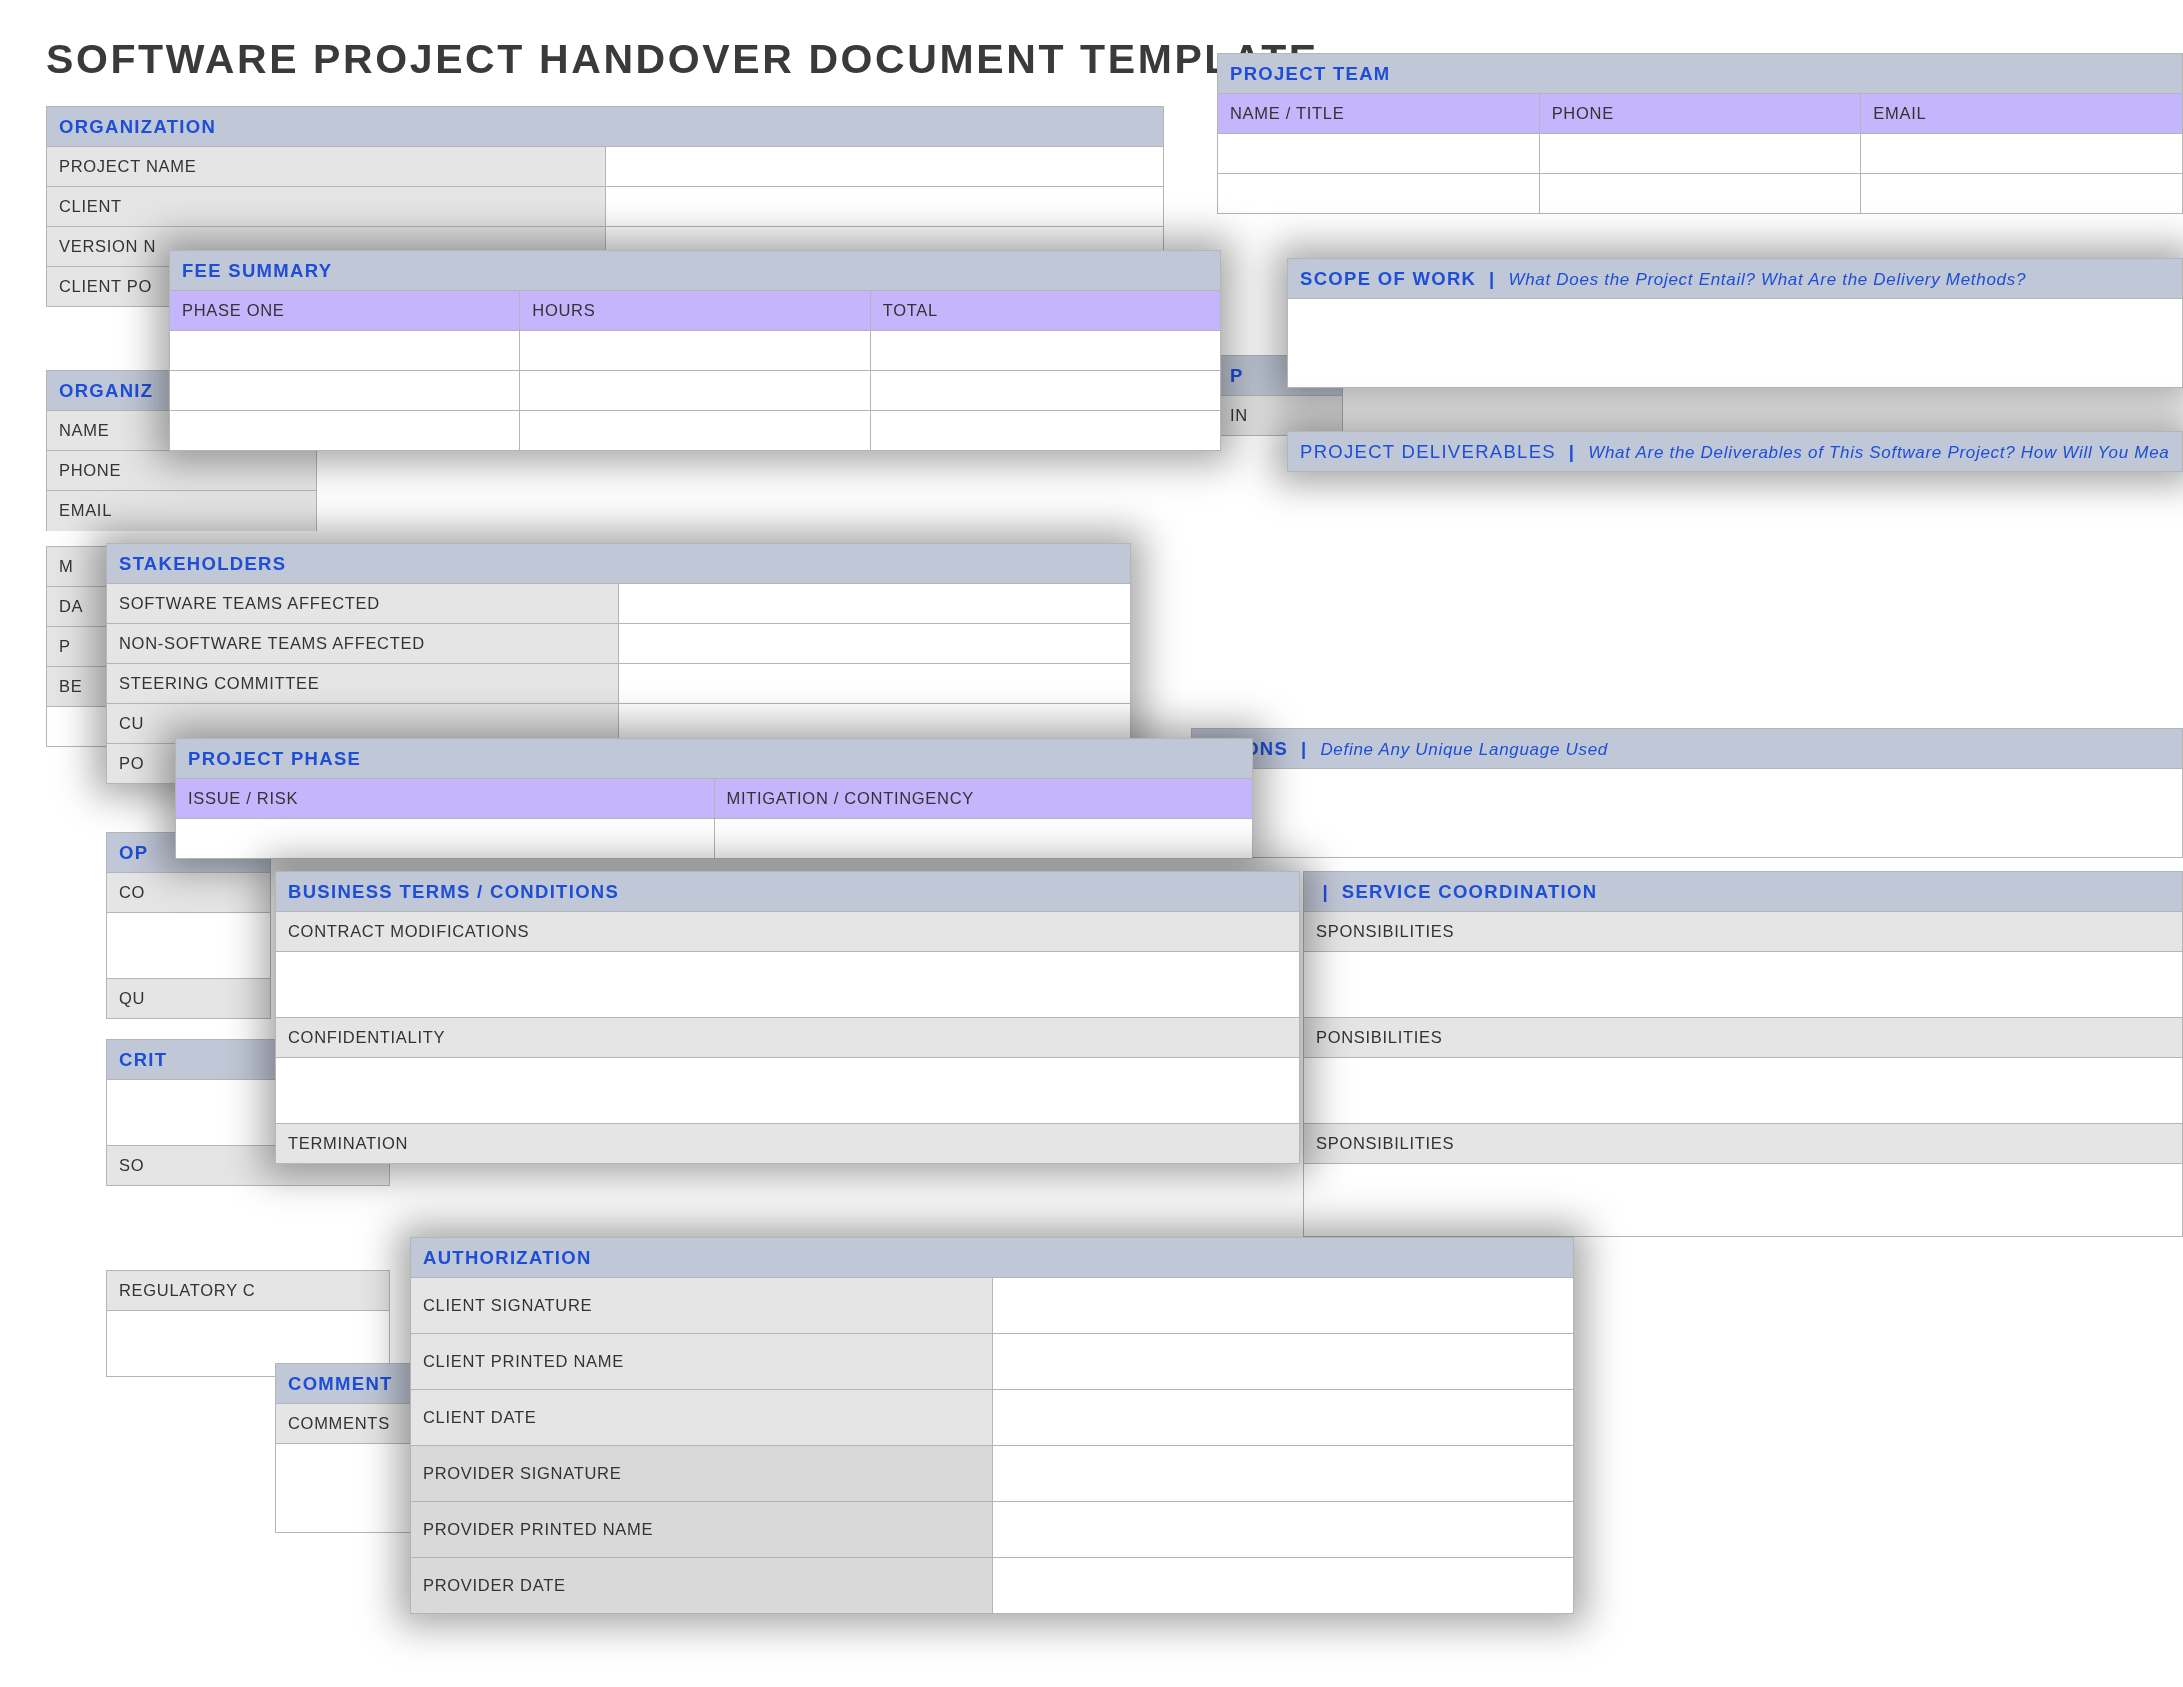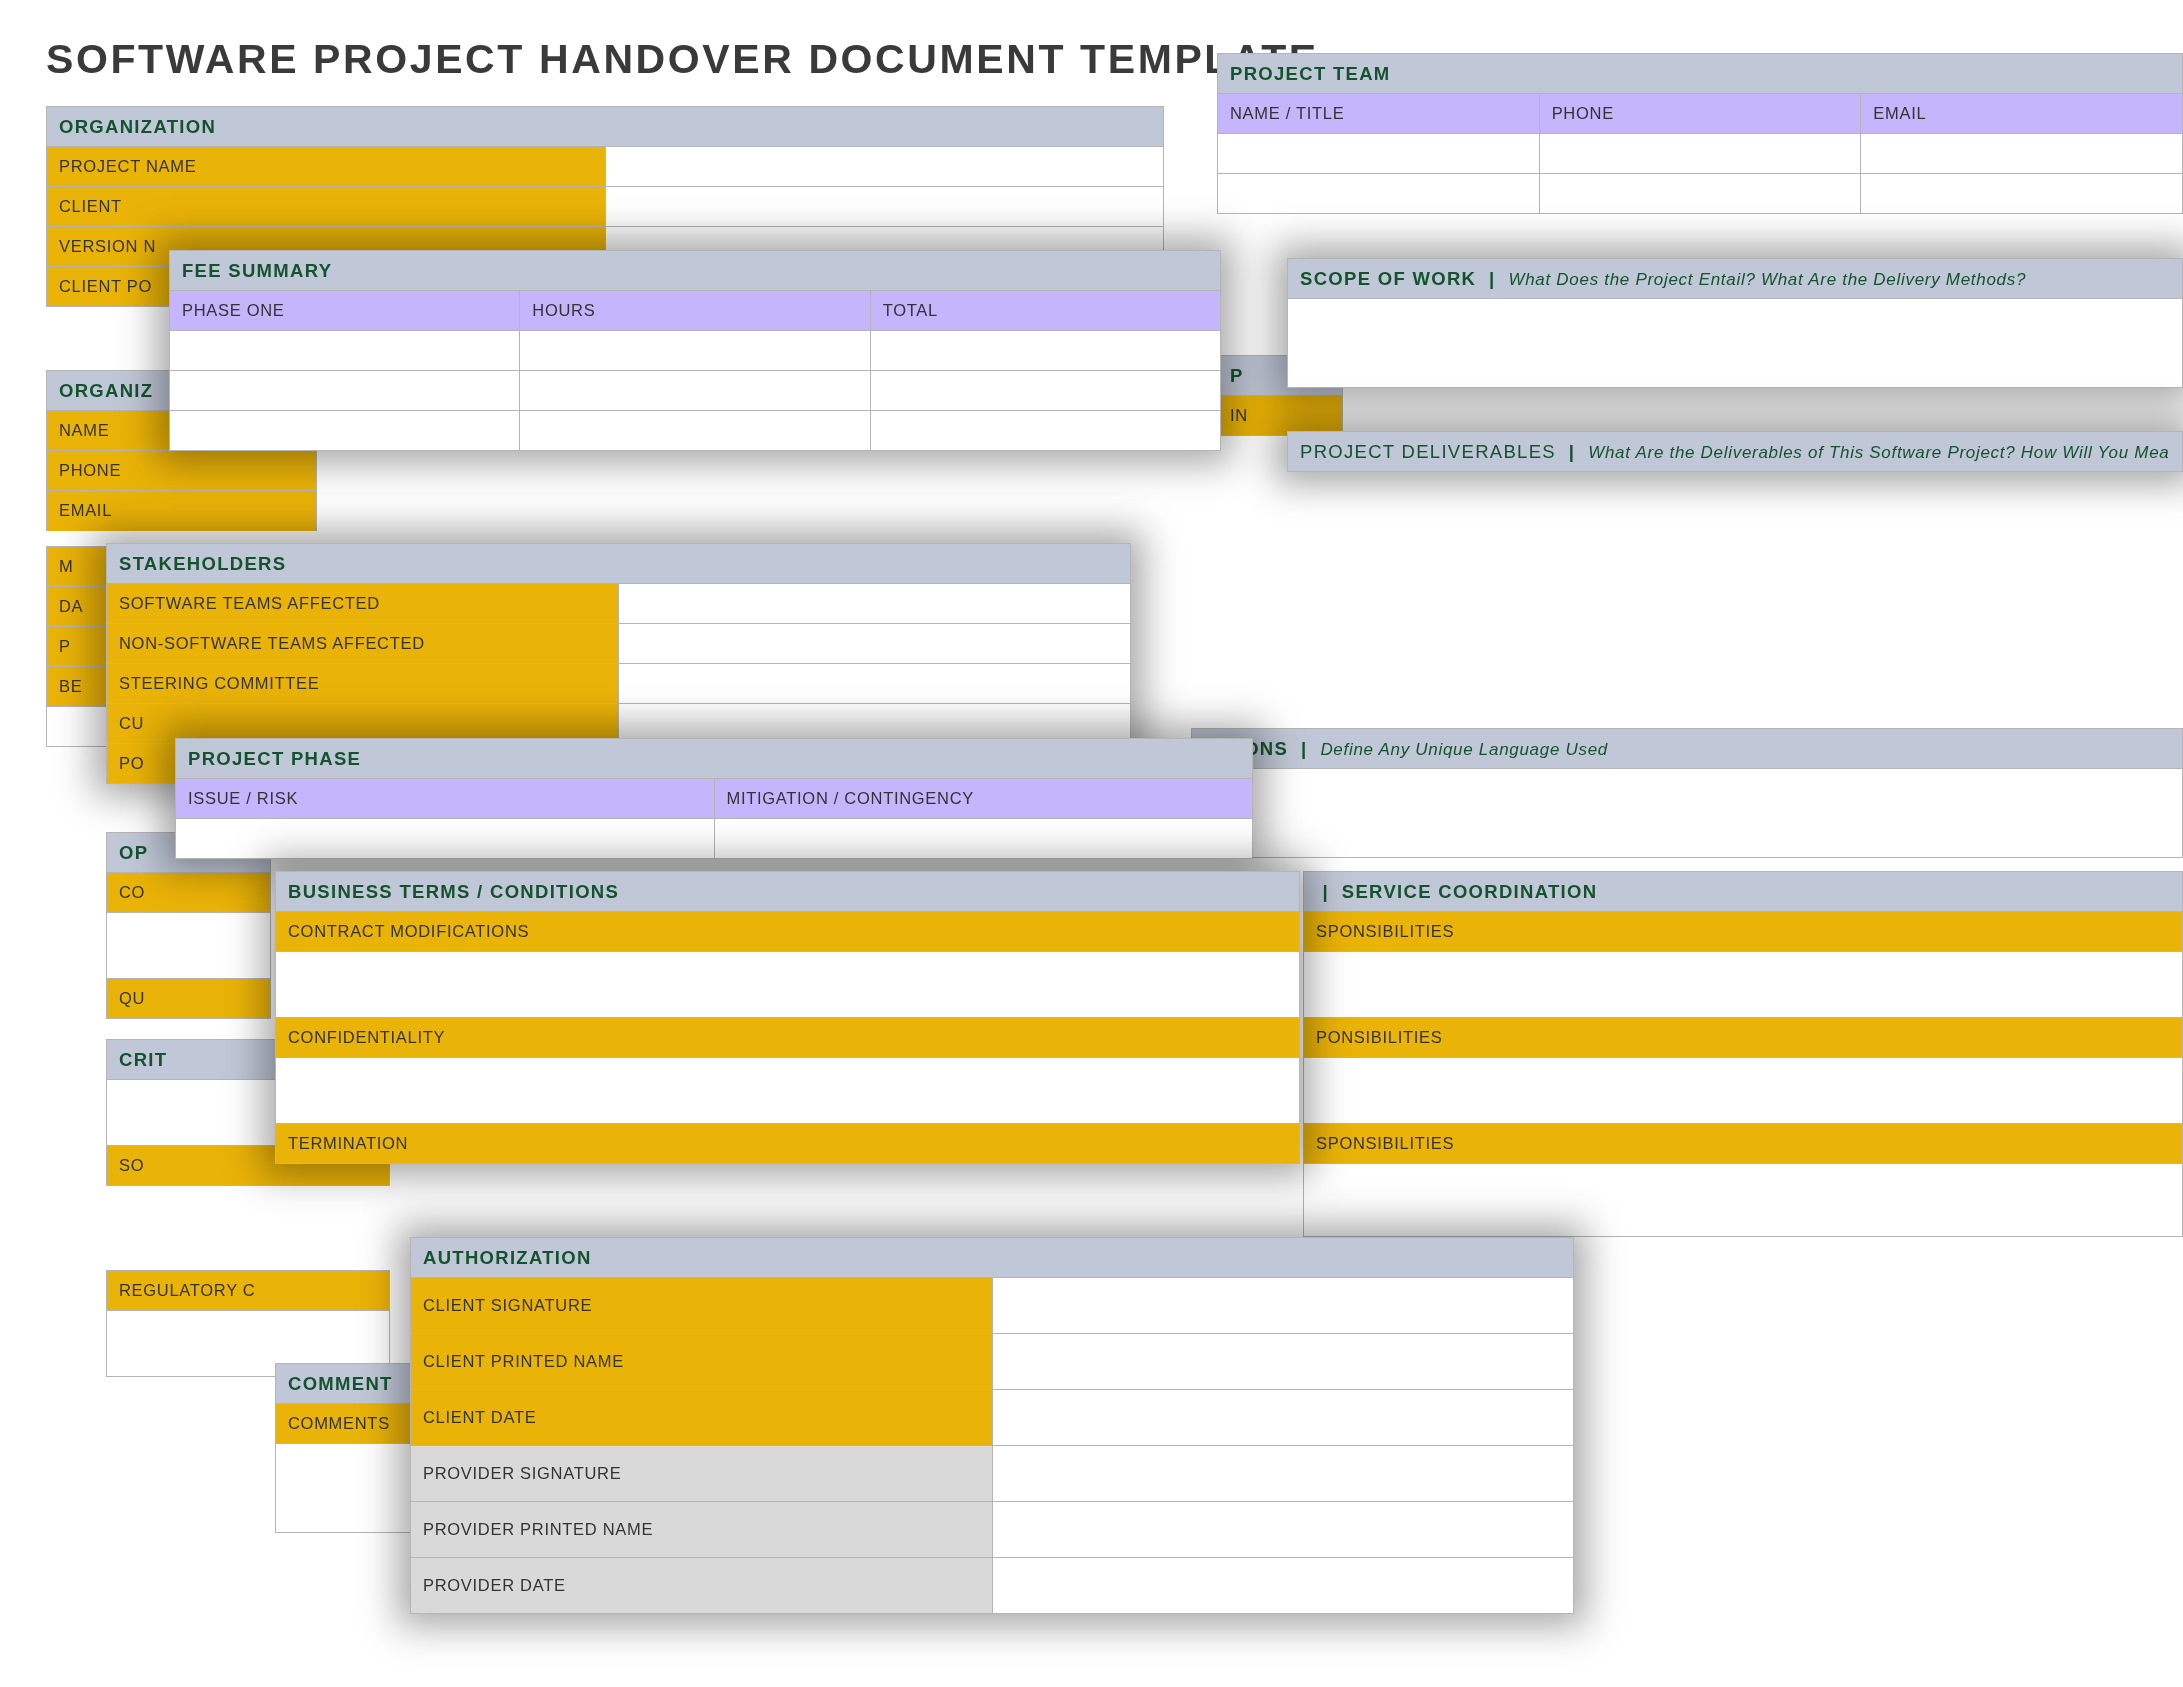--- a/index.html
+++ b/index.html
@@ -4,24 +4,24 @@
 <style>
   html,body{margin:0;padding:0;background:#fff;font-family:"Segoe UI",Arial,sans-serif;width:2183px;height:1687px;overflow:hidden}
   .stage{position:relative;width:2183px;height:1687px}
   .title{position:absolute;left:46px;top:36px;font-size:41px;letter-spacing:2.6px;font-weight:700;color:#3a3a3a;font-family:"Century Gothic","Segoe UI",Arial,sans-serif}
 
   .panel{position:absolute;box-shadow:0 0 36px 12px rgba(0,0,0,.35);background:#fff}
   .no-shadow{box-shadow:none}
 
   table{border-collapse:collapse;width:100%;table-layout:fixed}
   td,th{border:0.7px solid #b5b5b5;font-size:18px;color:#333;padding:0 12px;height:40px;box-sizing:border-box;text-align:left;font-weight:400;overflow:hidden;white-space:nowrap}
-  .band{background:#c0c7d6;font-weight:700;font-size:18.5px;letter-spacing:1.3px;color:#14532d}
+  .band{background:#c0c7d6;font-weight:700;font-size:18.5px;letter-spacing:1.3px;color:#1d4ed8}
   .band .sub{font-weight:400;font-style:italic;letter-spacing:0.7px;font-size:17px}
   .hdr{background:#c4b5fd;font-size:16.5px;letter-spacing:0.7px}
-  .lab{background:#eab308;font-size:16.5px;letter-spacing:0.7px}
+  .lab{background:#e5e5e5;font-size:16.5px;letter-spacing:0.7px}
   .lab2{background:#d9d9d9;font-size:16.5px;letter-spacing:0.7px}
   .blank{background:#fff}
   .tall{height:66px}
   .tall2{height:89px}
   .tall3{height:73px}
 </style>
 </head>
 <body>
 
 <div class="stage">

